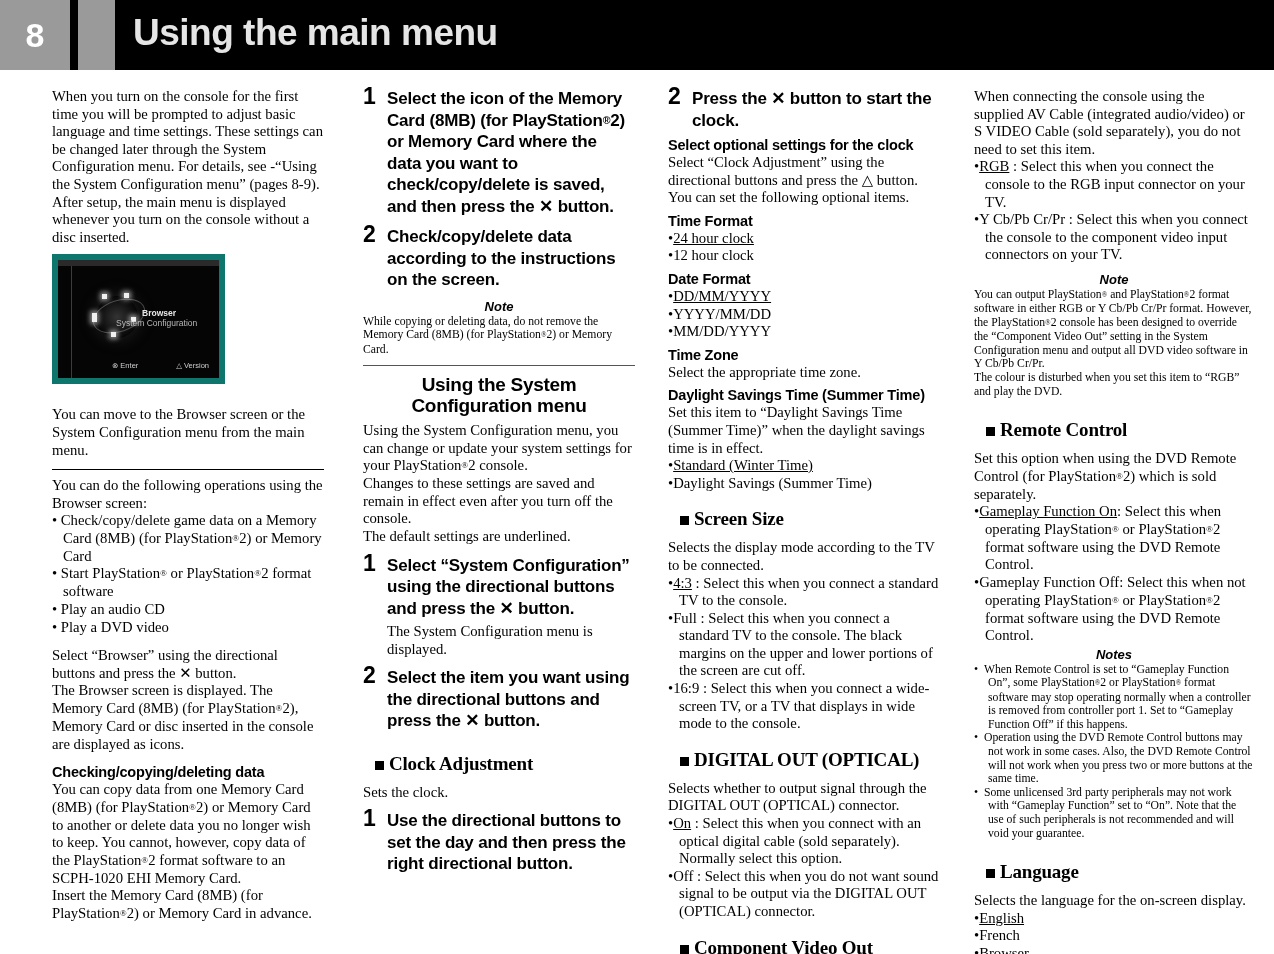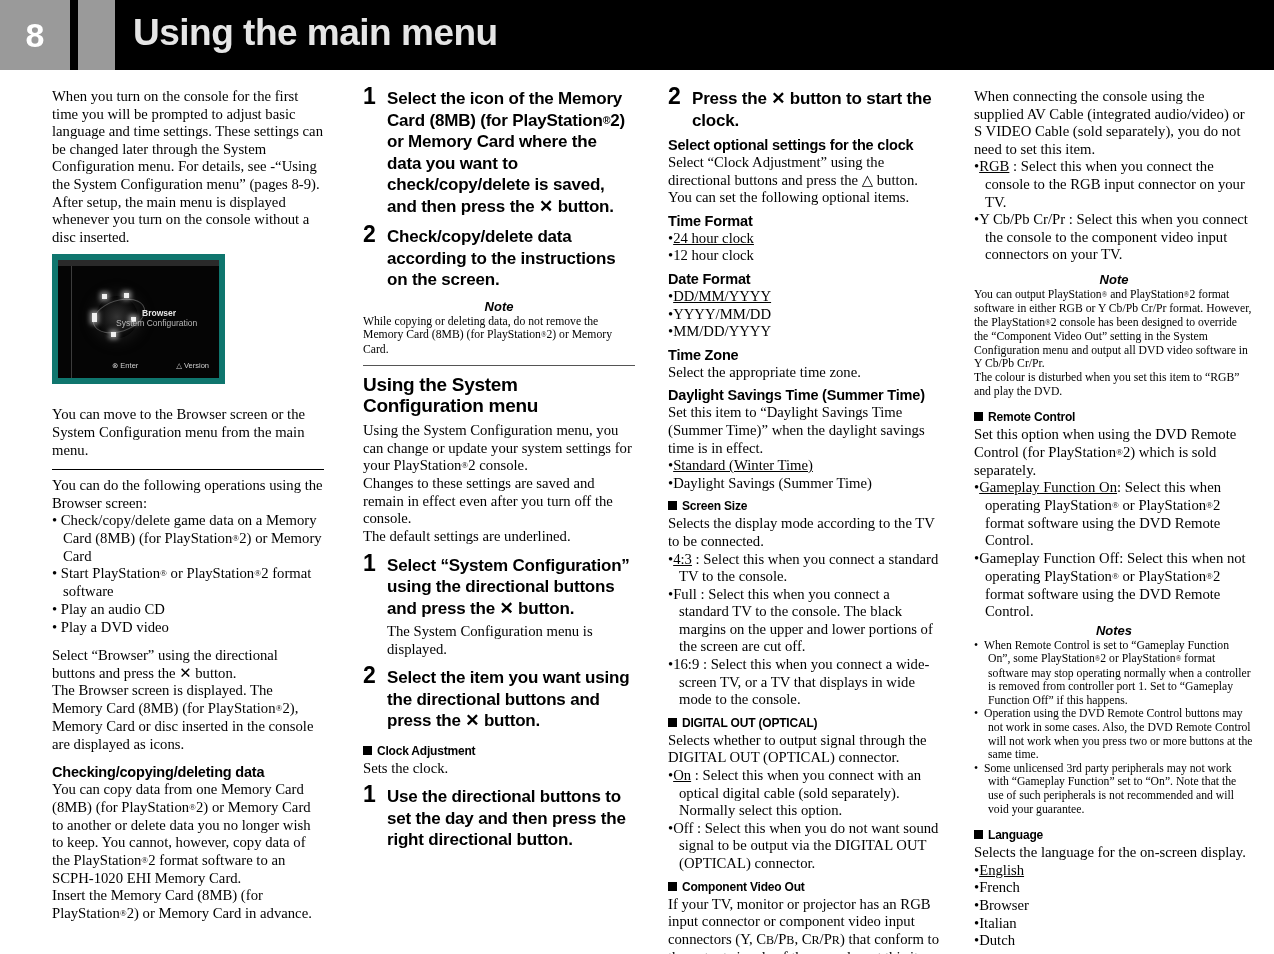--- a/index.html
+++ b/index.html
@@ -85,20 +85,21 @@
   .gap { height: 11px; }
   .gap-s { height: 6px; }
 
   .h2 {
     font-family: "Liberation Sans", sans-serif;
     font-weight: bold;
     font-size: 19px;
     line-height: 21px;
     margin: 0;
     letter-spacing: -0.3px;
+    text-align: center;
   }
   .h3 {
     font-family: "Liberation Sans", sans-serif;
     font-weight: bold;
     font-size: 14.5px;
     line-height: 17px;
     margin: 0;
     letter-spacing: -0.2px;
   }
   .rule {
@@ -167,25 +168,25 @@
   .note-bul {
     font-size: 11.7px;
     line-height: 13.6px;
     margin: 0;
     padding-left: 14px;
     text-indent: -14px;
   }
 
   
   .sq-h {
-    font-family: Liberation Sans, sans-serif;
-    font-weight: bold;
-    font-size: 12px;
+    font-family: Liberation Serif, serif;
+    font-weight: bold;
+    font-size: 19px;
     line-height: 17px;
-    margin: 0;
+    margin: 12px;
     letter-spacing: -0.2px;
   }
   .sq {
     display: inline-block;
     width: 9px; height: 9px;
     background: #000;
     margin-right: 5px;
     vertical-align: 0px;
   }
 

